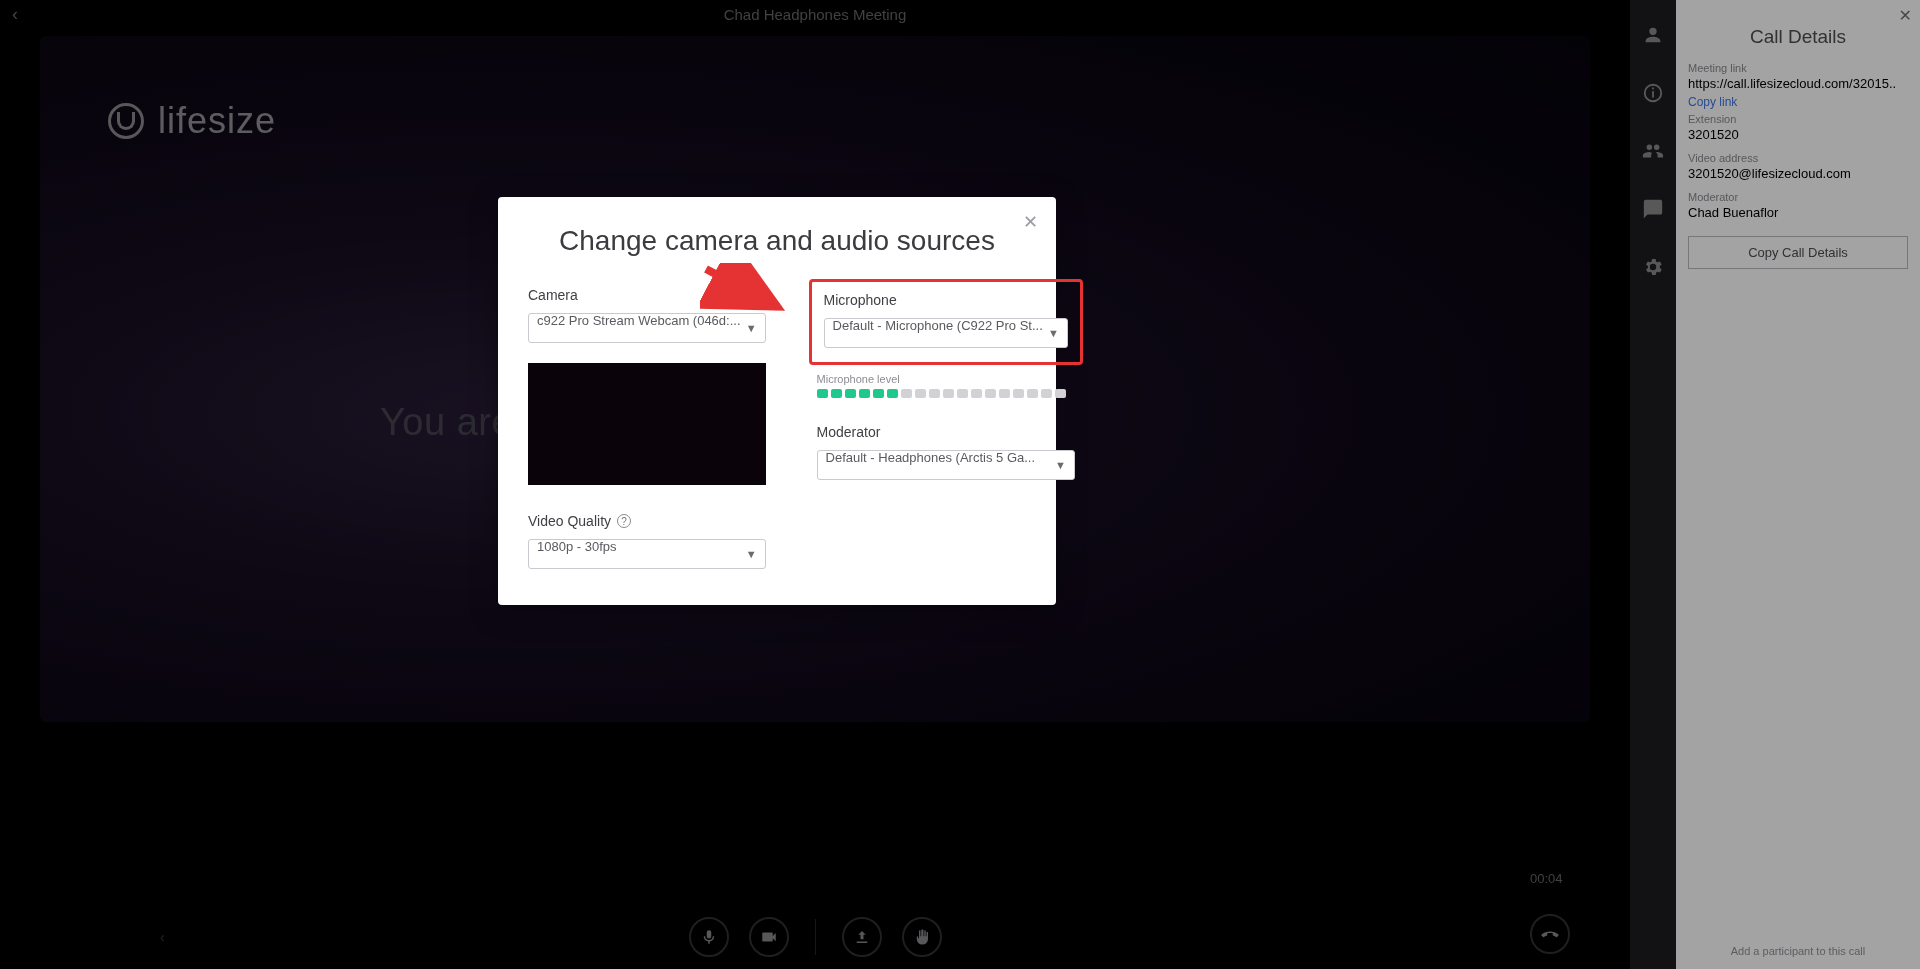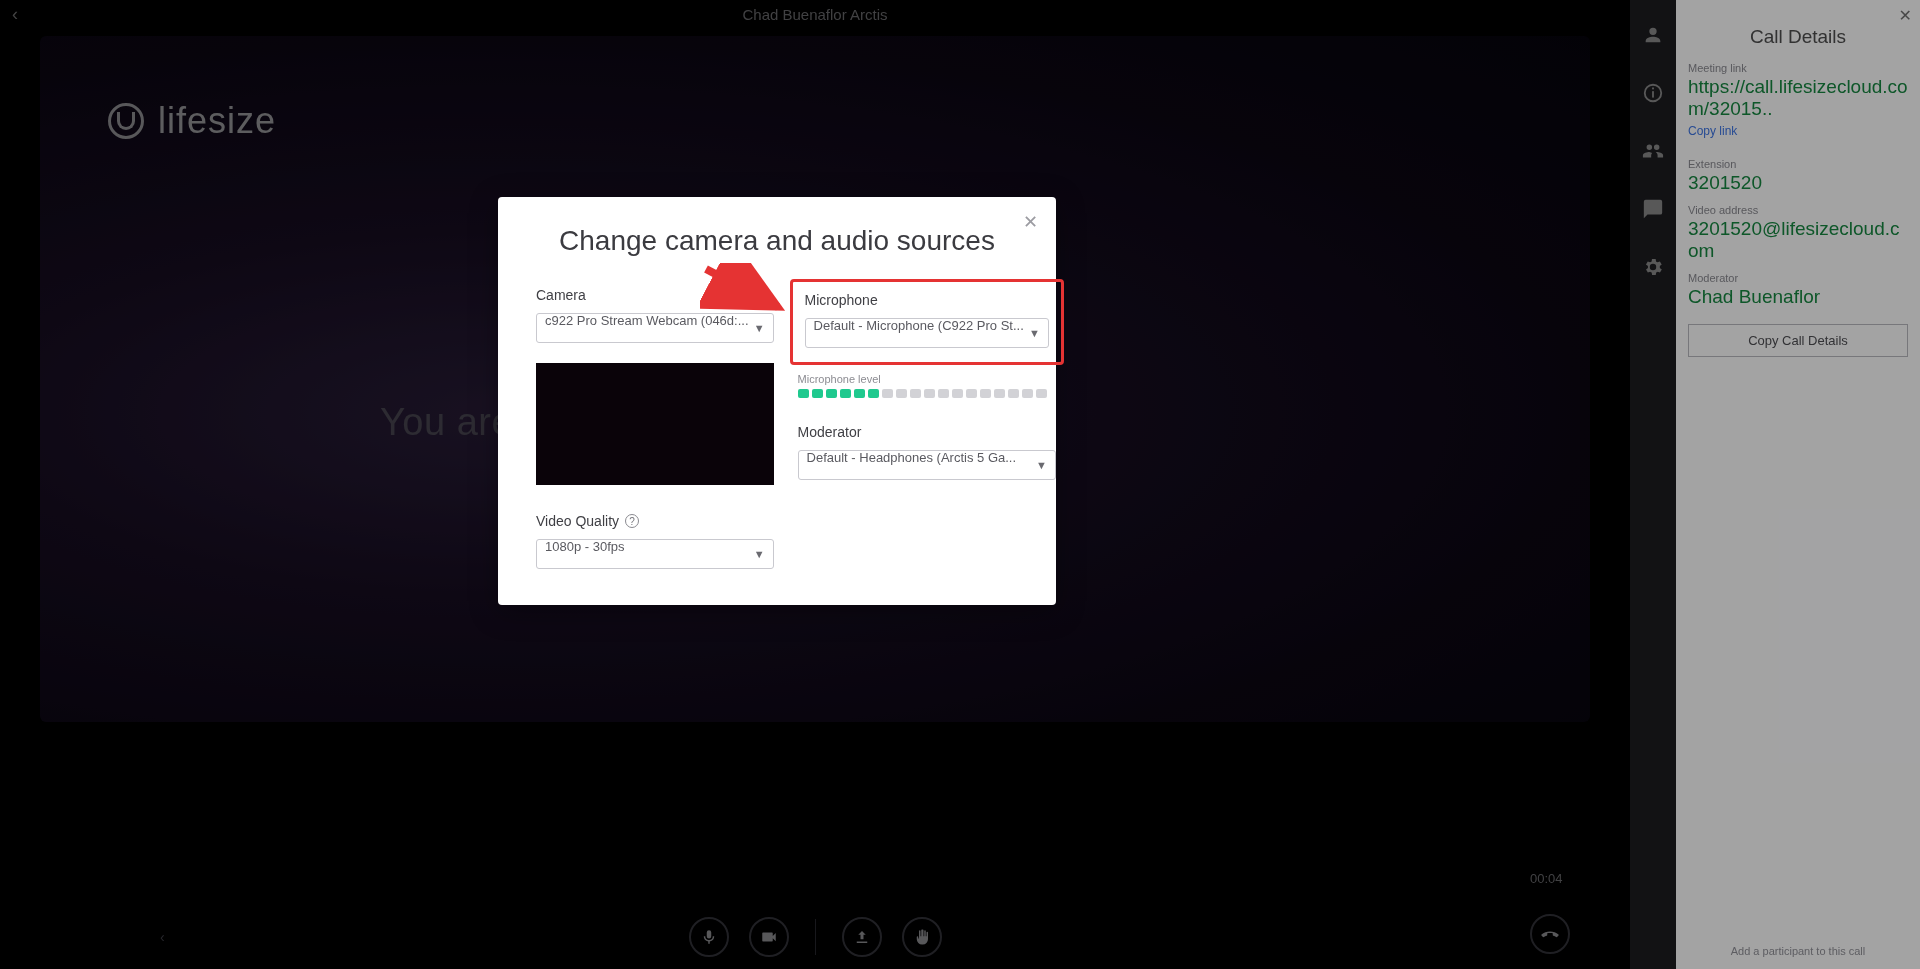--- a/index.html
+++ b/index.html
@@ -31,36 +31,36 @@
 
   
   .rail { width:46px; background:#1c1c20; display:flex; flex-direction:column; align-items:center; gap:36px; padding-top:24px; }
   .rail .ricon { color:#7c7c84; font-size:22px; }
 
   
   .panel { width:244px; background:#f0f0f1; position:relative; display:flex; flex-direction:column; padding:8px 12px 12px 12px; font-size:13px; color:#555; }
   .panel .close { position:absolute; top:6px; right:8px; color:#6b6b6b; font-size:16px; }
   .panel h2 { text-align:center; font-size:19px; font-weight:400; color:#4a4a4a; margin:18px 0 14px; }
   .panel .lbl { font-size:11px; color:#838389; margin-bottom:2px; }
-  .panel .val { font-size:19px; color:#15803d; margin-bottom:10px; word-break:break-all; }
-  .panel .link { font-size:12px; color:#3a6fd8; cursor:pointer; margin-top:-6px; margin-bottom:20px; }
+  .panel .val { font-size:13px; color:#000000; margin-bottom:10px; word-break:break-all; }
+  .panel .link { font-size:12px; color:#3a6fd8; cursor:pointer; margin-top:-6px; margin-bottom:4px; }
   .panel .copy-btn { margin-top:6px; padding:8px 0; border:1px solid #b0b0b5; background:#f0f0f1; color:#4a4a4e; font-size:13px; cursor:pointer; }
   .panel .spacer { flex:1 1 auto; }
   .panel .invite-btn { padding:10px 0; background:#3a6fd8; color:#fff; border:none; font-size:14px; cursor:pointer; }
   .panel .footnote { text-align:center; font-size:11px; color:#8a8a90; margin-top:6px; }
 
   
   .dim { position:absolute; inset:0; background:rgba(0,0,0,0.35); pointer-events:none; }
   .panel .dim-p { position:absolute; inset:0; background:rgba(0,0,0,0.32); pointer-events:none; }
 
   
   .modal { position:fixed; left:498px; top:197px; width:558px; background:#fff; border-radius:4px; box-shadow:0 6px 28px rgba(0,0,0,0.35); padding:18px 30px 36px; z-index:50; }
   .modal .mclose { position:absolute; top:14px; right:18px; color:#9c9ca2; font-size:18px; cursor:pointer; }
   .modal h1 { text-align:center; font-size:28px; font-weight:300; color:#3b3b40; margin:10px 0 30px; }
-  .cols { display:flex; gap:24px;margin-left:8px; }
+  .cols { display:flex; gap:51px; }
   .col { flex:1 1 0; }
   .flabel { font-size:14px; color:#3f3f44; margin-bottom:10px; display:flex; align-items:center; gap:6px; }
   .help { display:inline-flex; width:14px; height:14px; border:1px solid #8a8a90; border-radius:50%; font-size:10px; align-items:center; justify-content:center; color:#76767c; }
   .select { position:relative; width:100%; height:30px; border:1px solid #c9c9cf; border-radius:3px; background:#fff; display:flex; align-items:center; padding:0 24px 16px 8px; font-size:13px; color:#5a5a60; cursor:pointer; overflow:hidden; white-space:nowrap; text-overflow:ellipsis; }
   .select .caret { position:absolute; right:8px; top:50%; transform:translateY(-50%); font-size:11px; color:#6a6a70; }
   .preview { margin-top:20px; width:100%; height:122px; background:#0a0309; }
   .vq-wrap { margin-top:28px; }
   .mic-highlight { border:3px solid #e53333; border-radius:4px; padding:10px 12px 14px; margin:-8px -8px 8px -8px; }
   .miclevel-lbl { font-size:11px; color:#8c8c92; margin-top:8px; margin-bottom:4px; }
   .miclevel { display:flex; gap:3px; }
@@ -71,21 +71,21 @@
   
   .arrow { position:absolute; left:700px; top:263px; z-index:60; pointer-events:none; }
   svg { display:block; }
 </style>
 </head>
 <body>
 
 <div class="main">
   <div class="topbar">
     <span class="back">‹</span>
-    <span class="title">Chad Buenaflor Arctis</span>
+    <span class="title">Chad Headphones Meeting</span>
   </div>
   <div class="stage-wrap">
     <div class="stage">
       <div class="logo">
         <span class="mark">
             <span class="mark-inner"></span>
           </span>
         <span class="word">lifesize</span>
       </div>
       <div class="only-text">You are the</div>

